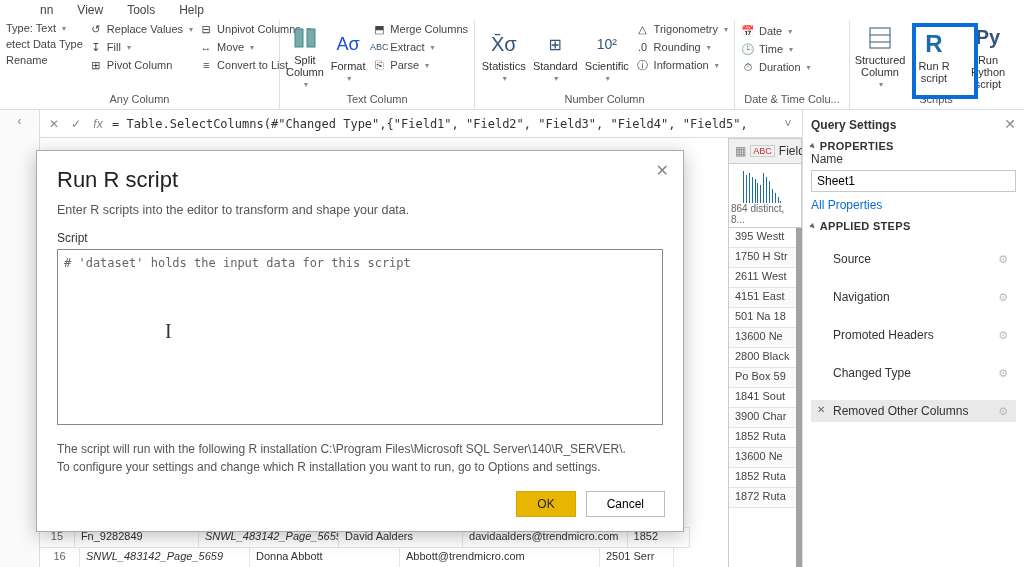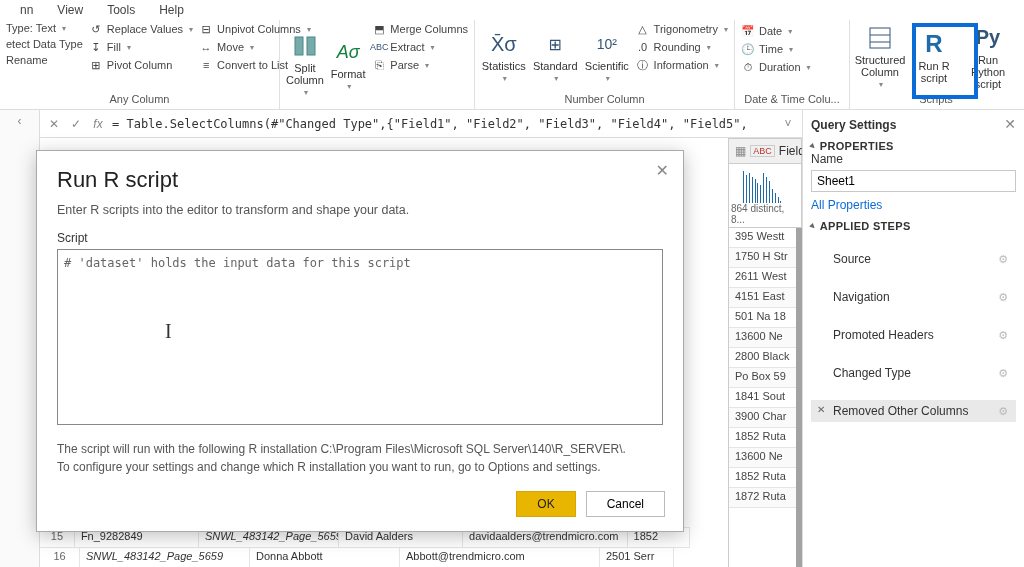--- a/index.html
+++ b/index.html
@@ -1,17 +1,17 @@
 <!DOCTYPE html>
 <html><head>
 <meta charset="utf-8">
 <style>
   * { box-sizing: border-box; margin: 0; padding: 0; font-family: "Segoe UI", Arial, sans-serif; }
   body { width: 1024px; height: 567px; overflow: hidden; background: #fff; font-size: 12px; color: #333; position: relative; }
-  .menubar { height: 20px; display: flex; align-items: center; gap: 24px; padding-left: 20px; background: #fff; }
+  .menubar { height: 20px; display: flex; align-items: center; gap: 24px; padding-left: 40px; background: #fff; }
   .menubar span { font-size: 12px; color: #444; cursor: default; }
   .ribbon { height: 90px; background: #fff; border-bottom: 1px solid #ddd; display: flex; }
   .ribbon-group { border-right: 1px solid #e0e0e0; padding: 2px 6px; display: flex; flex-direction: column; justify-content: space-between; }
   .ribbon-group-top { display: flex; gap: 6px; flex: 1; }
   .ribbon-group-label { text-align: center; font-size: 11px; color: #555; padding: 2px 0; }
   .ribbon-col { display: flex; flex-direction: column; gap: 4px; font-size: 11px; color: #444; }
   .ribbon-col .item { display: flex; align-items: center; gap: 4px; white-space: nowrap; }
   .ribbon-big { display: flex; flex-direction: column; align-items: center; justify-content: center; gap: 2px; width: 48px; font-size: 11px; text-align: center; }
   .ribbon-big .ico { width: 28px; height: 28px; display:flex; align-items:center; justify-content:center; }
   .dd::after { content: "▾"; font-size: 8px; margin-left: 2px; color: #888; }
@@ -126,38 +126,39 @@
         <div class="ico">
             <svg width="26" height="26">
               <rect x="3" y="4" width="8" height="18" fill="#7aa" stroke="#488"></rect>
               <rect x="15" y="4" width="8" height="18" fill="#7aa" stroke="#488"></rect>
             </svg>
           </div>
         <span style="white-space:pre-line;">Split
 Column</span>
       </div>
       <div class="ribbon-big dd">
-        <div class="ico" style="font-size:18px;color:#15803d;font-style:italic;">Aσ</div>
+        <div class="ico" style="font-size:18px;color:#1d4ed8;">Aσ</div>
         <span>Format</span>
       </div>
       <div class="ribbon-col">
         <div class="item">
             <span class="icon-sm">⬒</span>
             <span>Merge Columns</span>
           </div>
         <div class="item dd">
             <span class="icon-sm" style="font-size:9px;color:#357;">ABC</span>
             <span>Extract</span>
           </div>
         <div class="item dd">
             <span class="icon-sm">⎘</span>
             <span>Parse</span>
           </div>
       </div>
     </div>
+    <div class="ribbon-group-label">Text Column</div>
   </div>
 
   <div class="ribbon-group" style="width:260px;">
     <div class="ribbon-group-top">
       <div class="ribbon-big dd">
         <div class="ico" style="font-size:20px;color:#357;">X̄σ</div>
         <span>Statistics</span>
       </div>
       <div class="ribbon-big dd">
         <div class="ico" style="font-size:16px;color:#357;">⊞</div>

